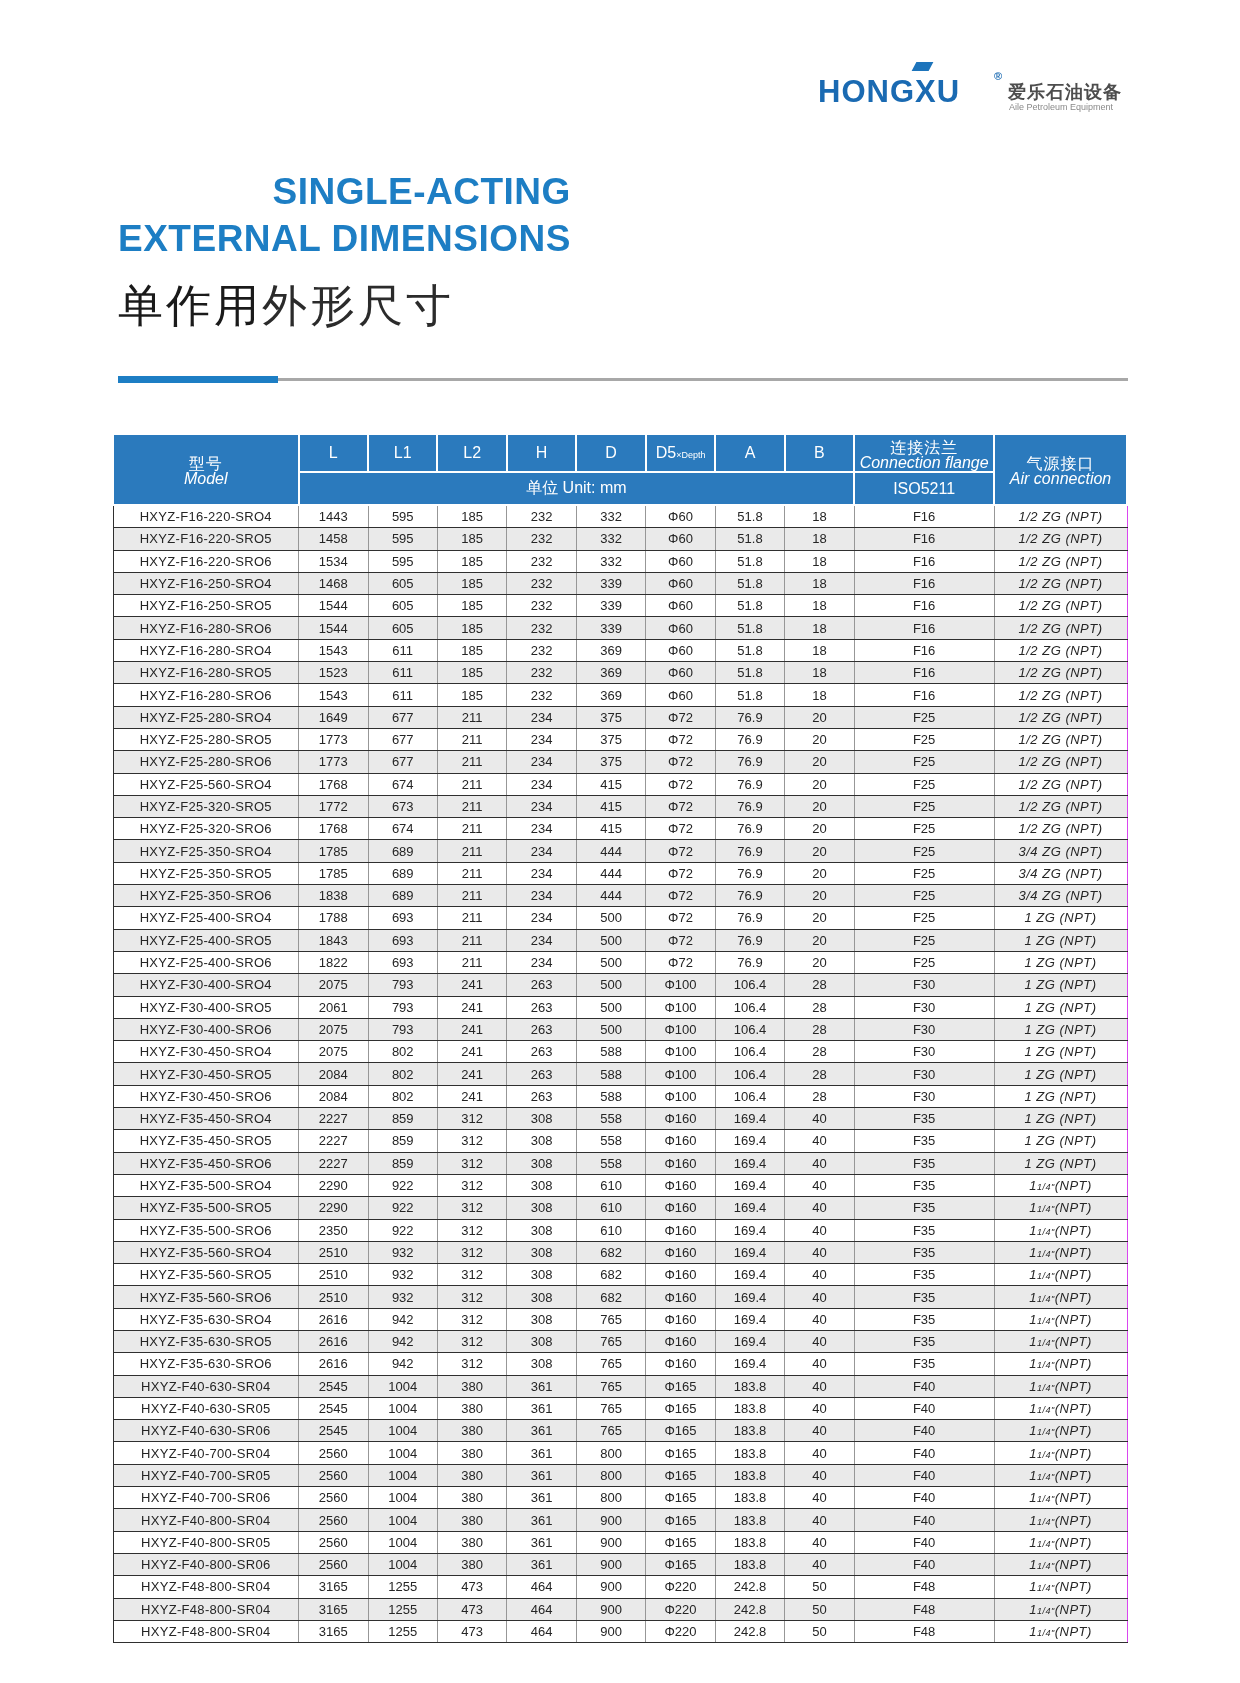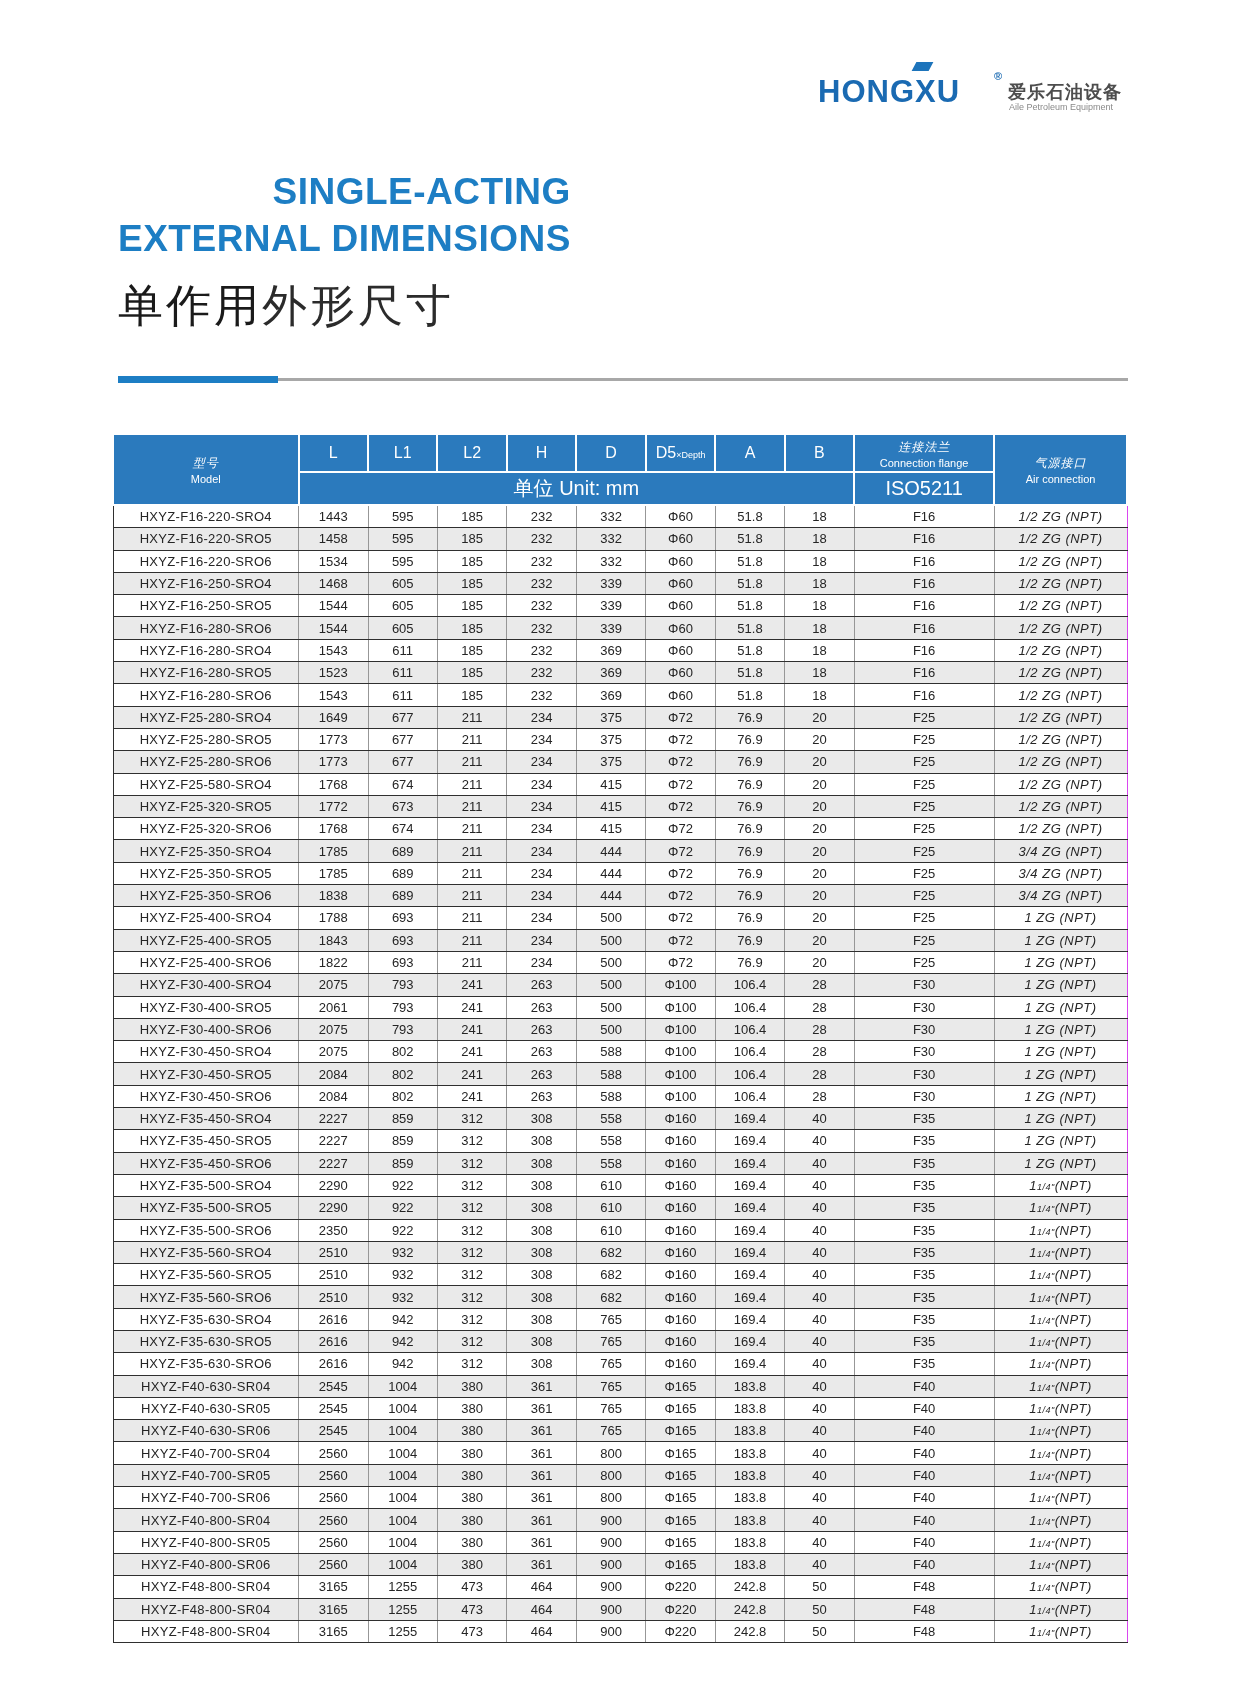--- a/index.html
+++ b/index.html
@@ -23,23 +23,23 @@
 
   .divider{position:absolute;left:118px;top:376px;width:1010px;height:8px;}
   .divider .blue{position:absolute;left:0;top:0;width:160px;height:7px;background:#1d7ec4;}
   .divider .gray{position:absolute;left:160px;top:2px;width:850px;height:3px;background:#a8a8a8;}
 
   
   .tbl-wrap{position:absolute;left:112px;top:433px;width:1016px;}
   table{width:100%;border-collapse:collapse;table-layout:fixed;}
   thead th{background:#2b7abd;color:#ffffff;font-weight:normal;border:2px solid #ffffff;padding:0;vertical-align:middle;text-align:center;}
   thead tr.r1 th{height:36px;font-size:16px;}
-  thead tr.r2 th{height:31px;font-size:20px;margin-top:36px;}
-  th .cn{font-size:12px;line-height:19px;letter-spacing:1px;font-style:italic;}
-  th .sub{font-size:11px;line-height:12px;letter-spacing:0;}
+  thead tr.r2 th{height:31px;font-size:16px;margin-top:36px;}
+  th .cn{font-size:16px;line-height:19px;letter-spacing:1px;}
+  th .sub{font-size:16px;line-height:12px;letter-spacing:0;font-style:italic;}
   th .d5sub{font-size:9px;}
   tbody td{height:21.3px;padding:0;text-align:center;font-size:13px;color:#252525;
            border-bottom:1px solid #2f2f2f;border-right:1px solid #979797;line-height:1;}
   tbody td:first-child{border-left:1px solid #2f2f2f;}
   tbody td:last-child{border-right:1px solid #d946ef;font-style:italic;}
   tbody tr:nth-child(even){background:#eaeaea;}
   tbody tr:nth-child(odd){background:#ffffff;}
   td.model{letter-spacing:0.3px;}
   td.air{letter-spacing:0.5px;}
   .frac{font-size:9px;}
@@ -266,21 +266,21 @@
             <td>211</td>
             <td>234</td>
             <td>375</td>
             <td>Φ72</td>
             <td>76.9</td>
             <td>20</td>
             <td>F25</td>
             <td class="air">1/2 ZG (NPT)</td>
           </tr>
           <tr>
-            <td class="model">HXYZ-F25-580-SRO4</td>
+            <td class="model">HXYZ-F25-560-SRO4</td>
             <td>1768</td>
             <td>674</td>
             <td>211</td>
             <td>234</td>
             <td>415</td>
             <td>Φ72</td>
             <td>76.9</td>
             <td>20</td>
             <td>F25</td>
             <td class="air">1/2 ZG (NPT)</td>

